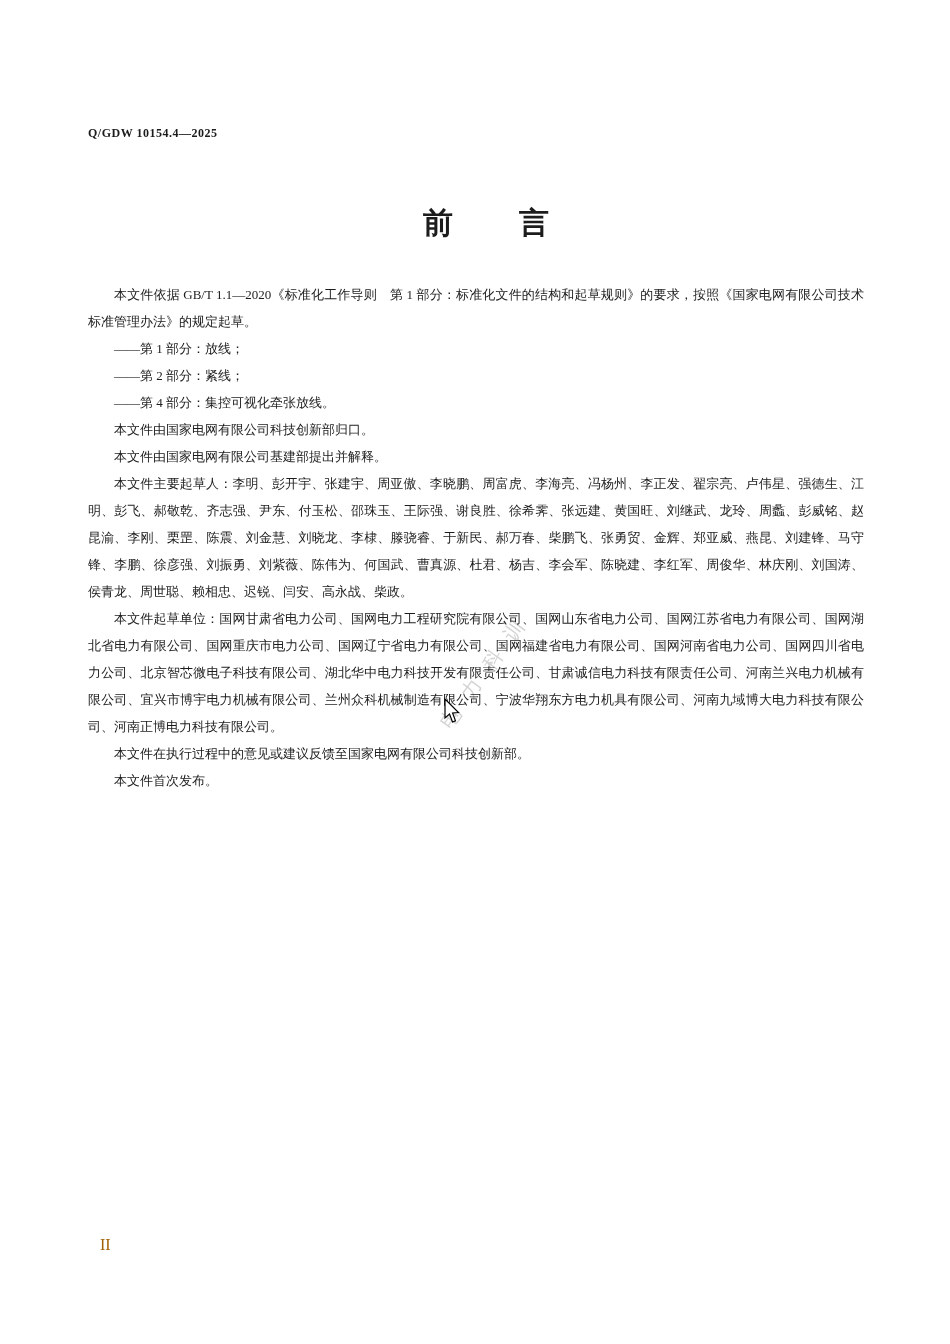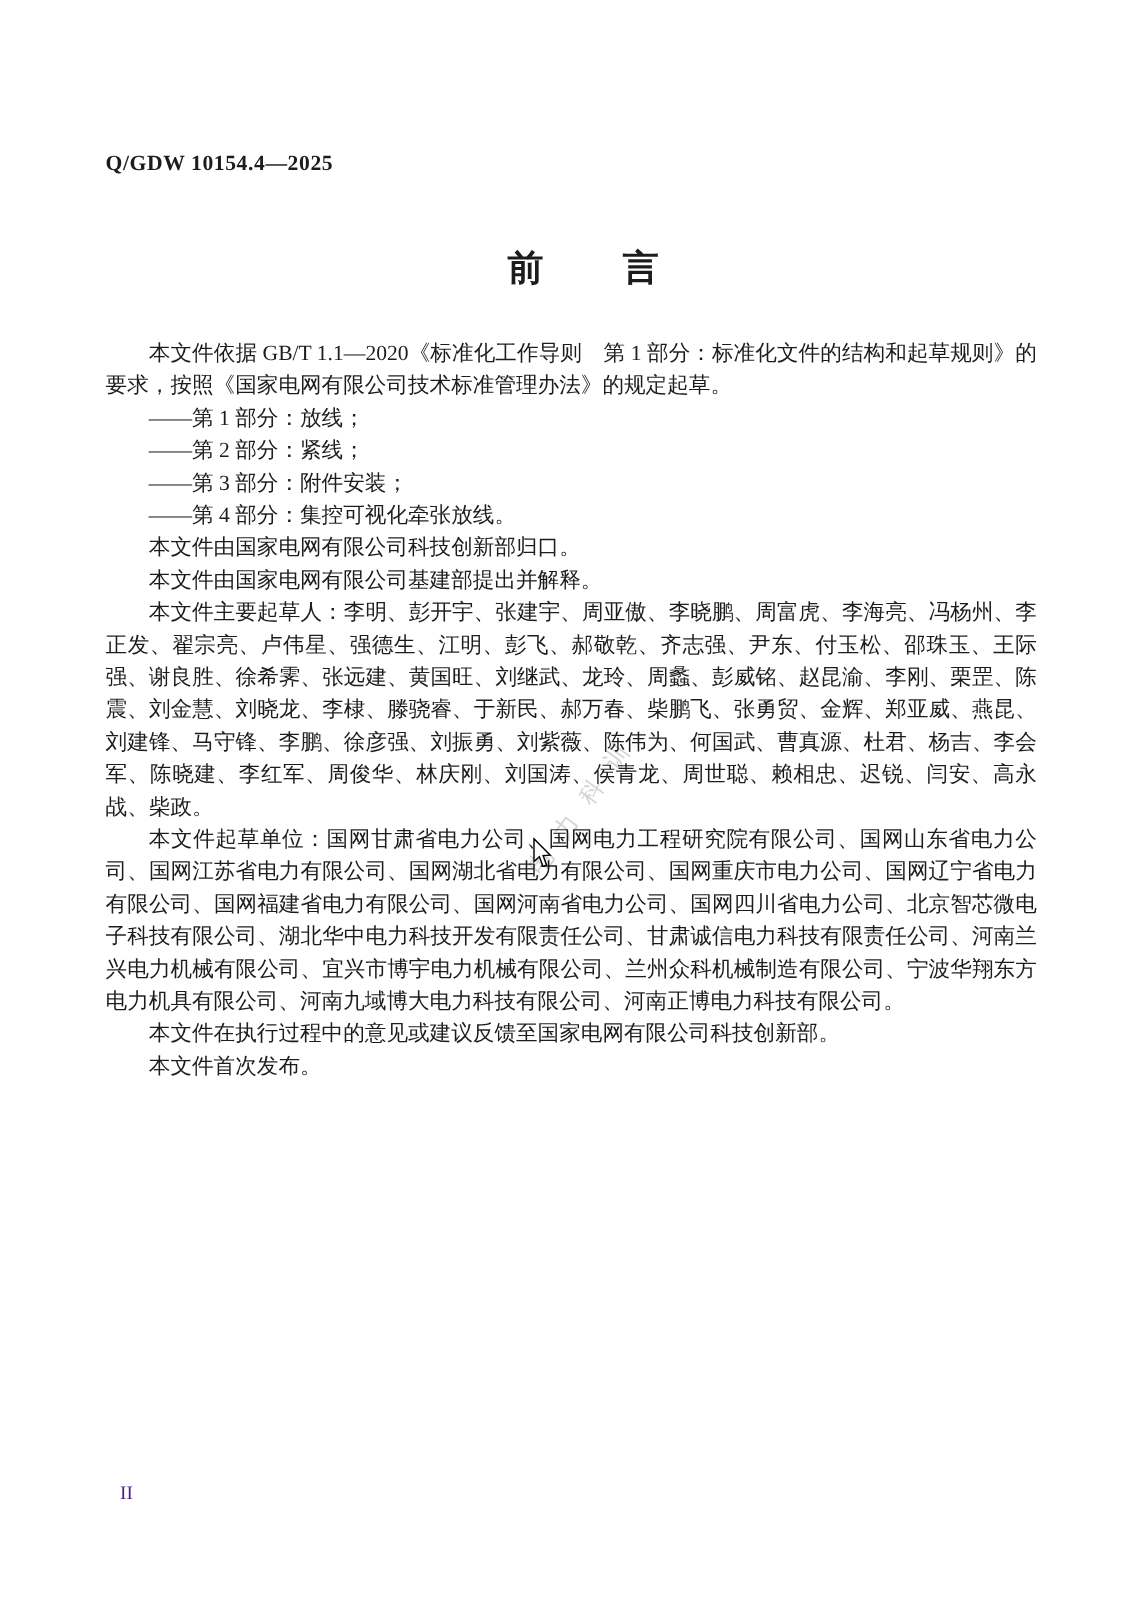--- a/index.html
+++ b/index.html
@@ -17,55 +17,55 @@
   }
   .page {
     position: absolute;
     inset: 0;
     background: #ffffff;
   }
   .header-number {
     position: absolute;
     left: 88px;
     top: 126px;
-    font-size: 18px;
+    font-size: 12px;
     font-weight: bold;
     letter-spacing: 0.5px;
   }
   .foreword-title {
     position: absolute;
     left: 0;
     top: 203px;
     width: 100%;
     text-align: center;
     font-size: 30px;
     font-weight: bold;
     font-family: "Liberation Sans", "DejaVu Sans", sans-serif;
     letter-spacing: 2px;
     padding-left: 12px;
   }
   .body-text {
     position: absolute;
     left: 88px;
     top: 281px;
     width: 776px;
-    font-size: 18px;
+    font-size: 13px;
     line-height: 27px;
     text-align: justify;
   }
   .body-text p {
     margin: 0;
     text-indent: 2em;
   }
   .page-number {
     position: absolute;
     left: 100px;
     top: 1236px;
     font-size: 16px;
-    color: #4c1d95;
+    color: #a16207;
   }
   .watermark {
     position: absolute;
     left: 487px;
     top: 668px;
     transform: translate(-50%, -50%) rotate(-54deg);
     transform-origin: center center;
     color: #8d8d8d;
     opacity: 0.38;
     font-size: 20px;
@@ -91,21 +91,20 @@
   <div class="watermark">电力科训</div>
 
   <div class="header-number">Q/GDW 10154.4—2025</div>
 
   <div class="foreword-title">前　　言</div>
 
   <div class="body-text">
     <p>本文件依据 GB/T 1.1—2020《标准化工作导则　第 1 部分：标准化文件的结构和起草规则》的要求，按照《国家电网有限公司技术标准管理办法》的规定起草。</p>
     <p>——第 1 部分：放线；</p>
     <p>——第 2 部分：紧线；</p>
-    <p>——第 3 部分：附件安装；</p>
     <p>——第 4 部分：集控可视化牵张放线。</p>
     <p>本文件由国家电网有限公司科技创新部归口。</p>
     <p>本文件由国家电网有限公司基建部提出并解释。</p>
     <p>本文件主要起草人：李明、彭开宇、张建宇、周亚傲、李晓鹏、周富虎、李海亮、冯杨州、李正发、翟宗亮、卢伟星、强德生、江明、彭飞、郝敬乾、齐志强、尹东、付玉松、邵珠玉、王际强、谢良胜、徐希霁、张远建、黄国旺、刘继武、龙玲、周蠡、彭威铭、赵昆渝、李刚、栗罡、陈震、刘金慧、刘晓龙、李棣、滕骁睿、于新民、郝万春、柴鹏飞、张勇贸、金辉、郑亚威、燕昆、刘建锋、马守锋、李鹏、徐彦强、刘振勇、刘紫薇、陈伟为、何国武、曹真源、杜君、杨吉、李会军、陈晓建、李红军、周俊华、林庆刚、刘国涛、侯青龙、周世聪、赖相忠、迟锐、闫安、高永战、柴政。</p>
     <p>本文件起草单位：国网甘肃省电力公司、国网电力工程研究院有限公司、国网山东省电力公司、国网江苏省电力有限公司、国网湖北省电力有限公司、国网重庆市电力公司、国网辽宁省电力有限公司、国网福建省电力有限公司、国网河南省电力公司、国网四川省电力公司、北京智芯微电子科技有限公司、湖北华中电力科技开发有限责任公司、甘肃诚信电力科技有限责任公司、河南兰兴电力机械有限公司、宜兴市博宇电力机械有限公司、兰州众科机械制造有限公司、宁波华翔东方电力机具有限公司、河南九域博大电力科技有限公司、河南正博电力科技有限公司。</p>
     <p>本文件在执行过程中的意见或建议反馈至国家电网有限公司科技创新部。</p>
     <p>本文件首次发布。</p>
   </div>
 
   <div class="page-number">II</div>

